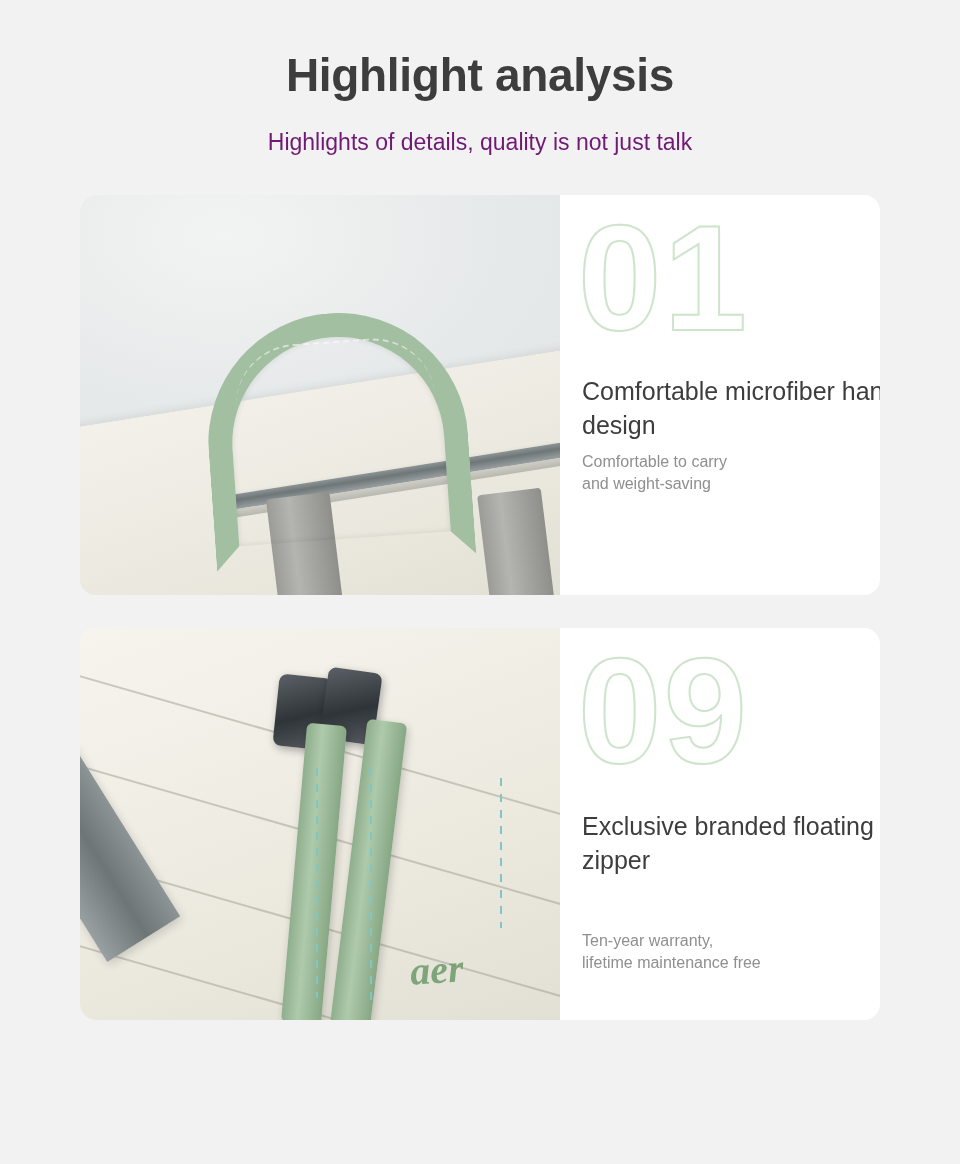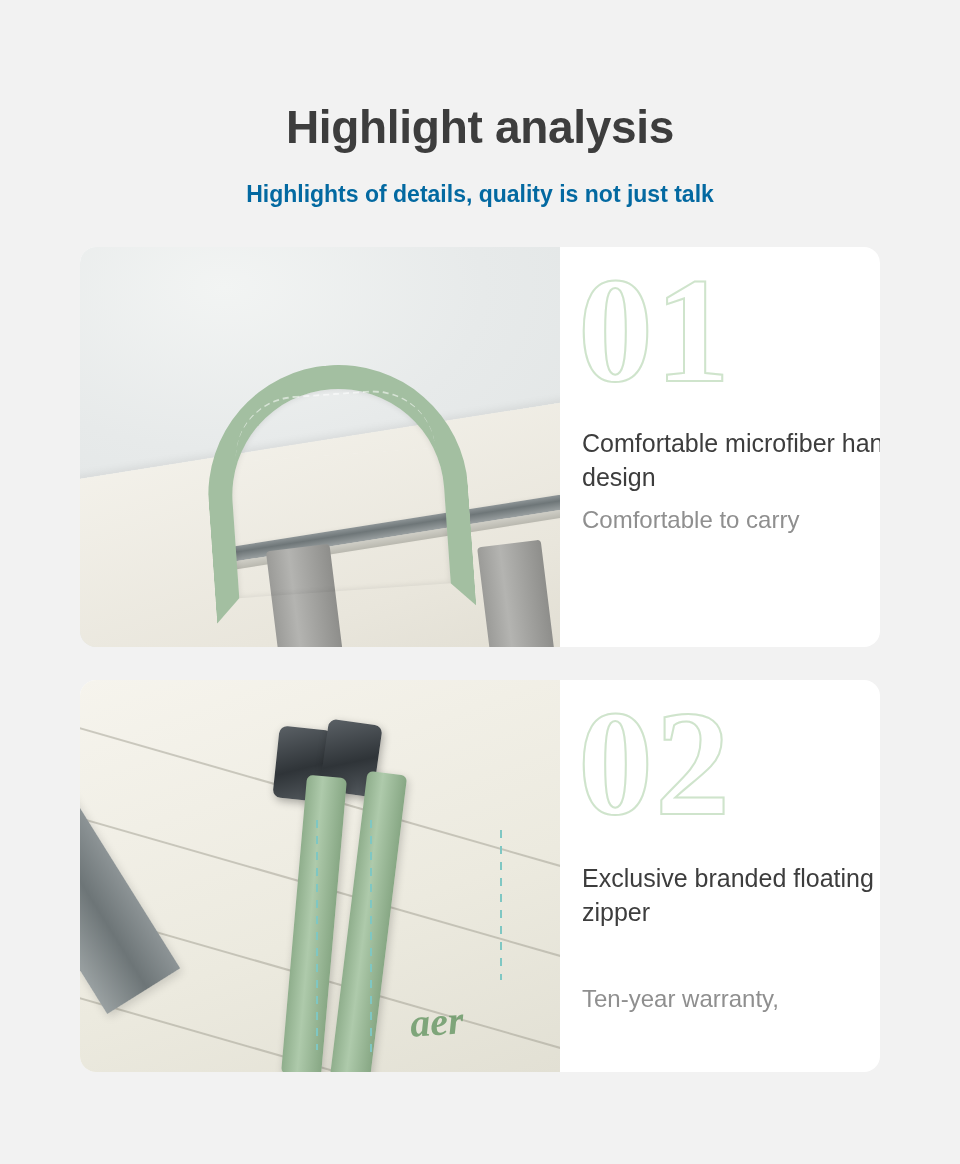--- a/index.html
+++ b/index.html
@@ -14,37 +14,37 @@
 
   .page {
     position: relative;
     width: 960px;
     height: 1164px;
     background: #f2f2f2;
   }
 
   
   .header {
-    padding-top: 92px;
+    padding-top: 40px;
     text-align: center;
   }
 
   .headline {
     font-size: 46px;
     font-weight: bold;
     color: #3d3d3d;
     line-height: 1.55;
     letter-spacing: -0.3px;
   }
 
   .subhead {
     margin-top: 18px;
     font-size: 23px;
-    color: #0369a1;
-    font-weight: bold;
+    color: #701a75;
+    font-weight: normal;
   }
 
   
   .card {
     position: relative;
     margin: 0 auto;
     width: 800px;
     background: #ffffff;
     border-radius: 16px;
     overflow: hidden;
@@ -63,21 +63,21 @@
   }
 
   .info {
     position: relative;
     flex: 1;
     padding: 0 24px 0 24px;
   }
 
   .bignum {
     position: absolute;
-    font-family: Liberation Serif, serif;
+    font-family: Liberation Sans, sans-serif;
     font-size: 150px;
     font-weight: bold;
     line-height: 1;
     color: transparent;
     -webkit-text-stroke: 2px #cfe4cc;
     letter-spacing: 2px;
     top: 8px;
     left: 18px;
   }
 
@@ -86,21 +86,21 @@
     left: 22px;
     font-size: 25px;
     color: #3d3d3d;
     line-height: 1.35;
     width: 340px;
   }
 
   .desc {
     position: absolute;
     left: 22px;
-    font-size: 24px;
+    font-size: 16px;
     color: #8f8f8f;
     line-height: 1.38;
     width: 340px;
   }
 
   #card-1 .title { top: 180px; }
   #card-1 .desc  { top: 256px; }
   #card-2 .title { top: 182px; }
   #card-2 .desc  { top: 258px; margin-top: 44px; }
 
@@ -239,20 +239,21 @@
       <div class="p1-strapR"></div>
 
       <div class="p1-handle"></div>
     </div>
 
     <div class="info">
       <div class="bignum">01</div>
       <div class="title">Comfortable microfiber handle design</div>
       <div class="desc">
         <div>Comfortable to carry</div>
+        <div>and weight-saving</div>
       </div>
     </div>
   </div>
 
   <div class="card" id="card-2">
 
     <div class="photo">
       <div class="p2-bg"></div>
       <div class="p2-seam" style="top:30px;"></div>
       <div class="p2-seam" style="top:120px;"></div>
@@ -263,21 +264,22 @@
       <div class="p2-clipB"></div>
       <div class="p2-pullA"></div>
       <div class="p2-pullB"></div>
       <div class="p2-stitch" style="left:236px; top:140px; height:230px;"></div>
       <div class="p2-stitch" style="left:290px; top:140px; height:240px;"></div>
       <div class="p2-stitch" style="left:420px; top:150px; height:150px;"></div>
       <div class="p2-brand">aer</div>
     </div>
 
     <div class="info">
-      <div class="bignum">02</div>
+      <div class="bignum">09</div>
       <div class="title">Exclusive branded floating zipper</div>
       <div class="desc">
         <div>Ten-year warranty,</div>
+        <div>lifetime maintenance free</div>
       </div>
     </div>
   </div>
 
 </div>
 
 </body></html>

